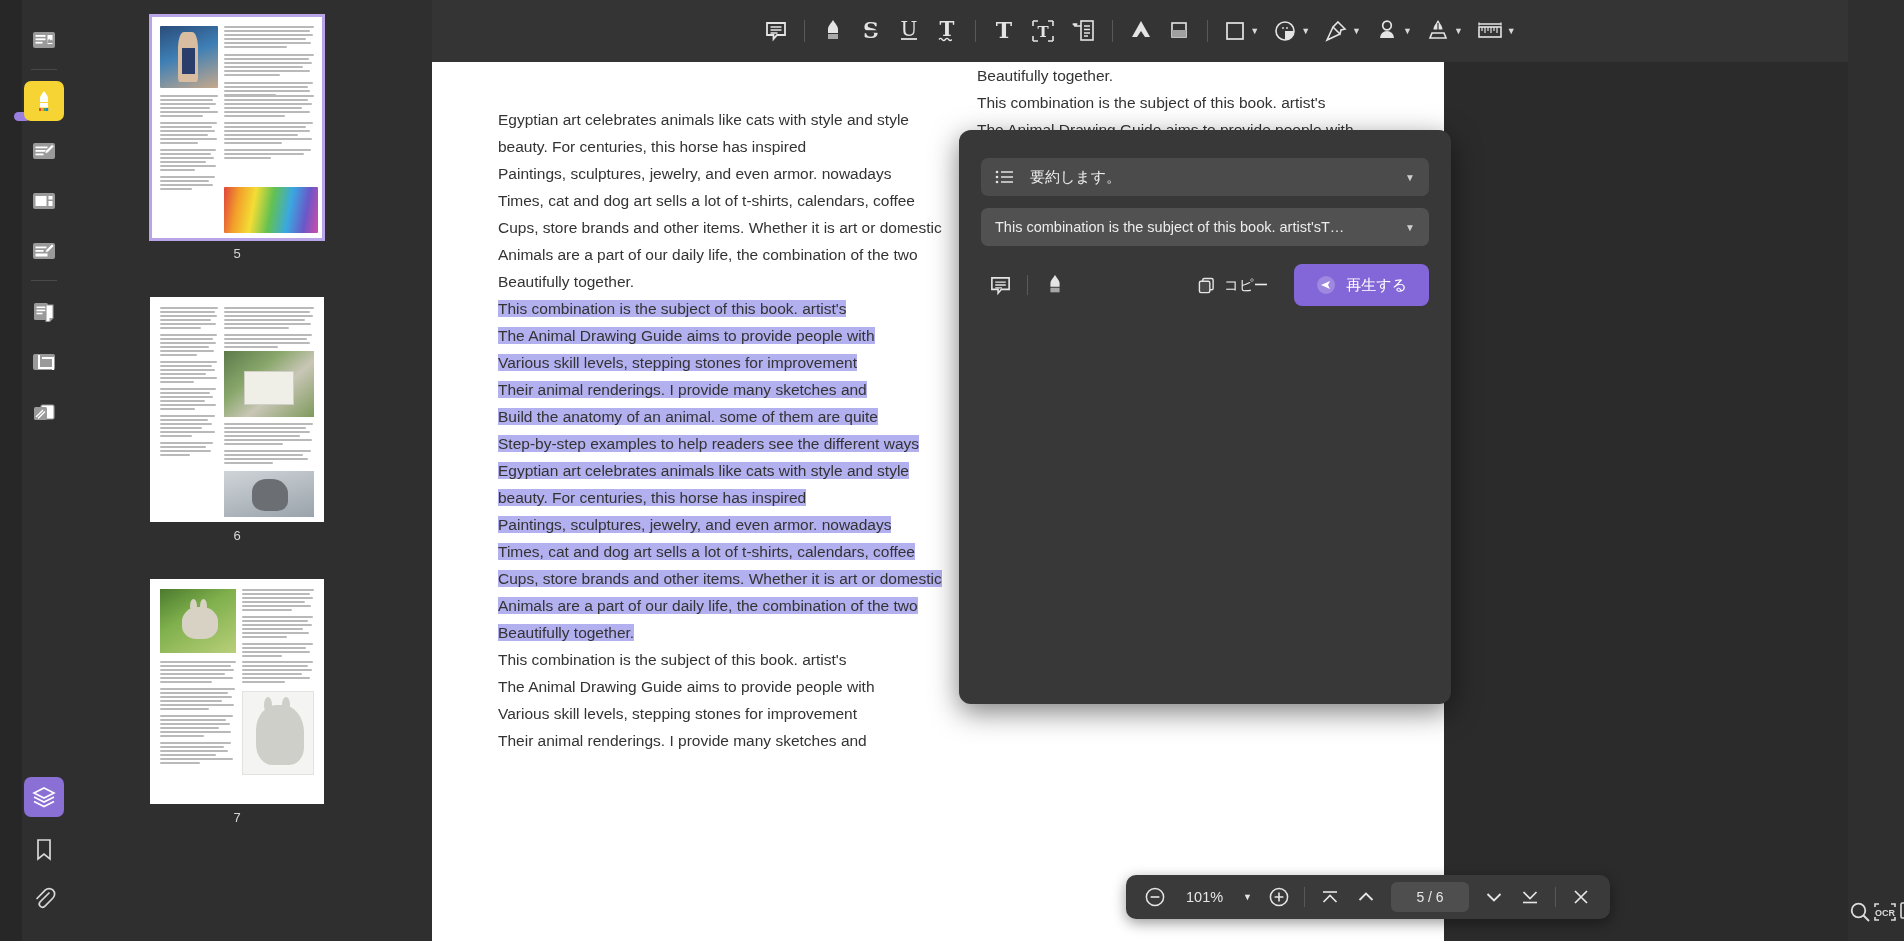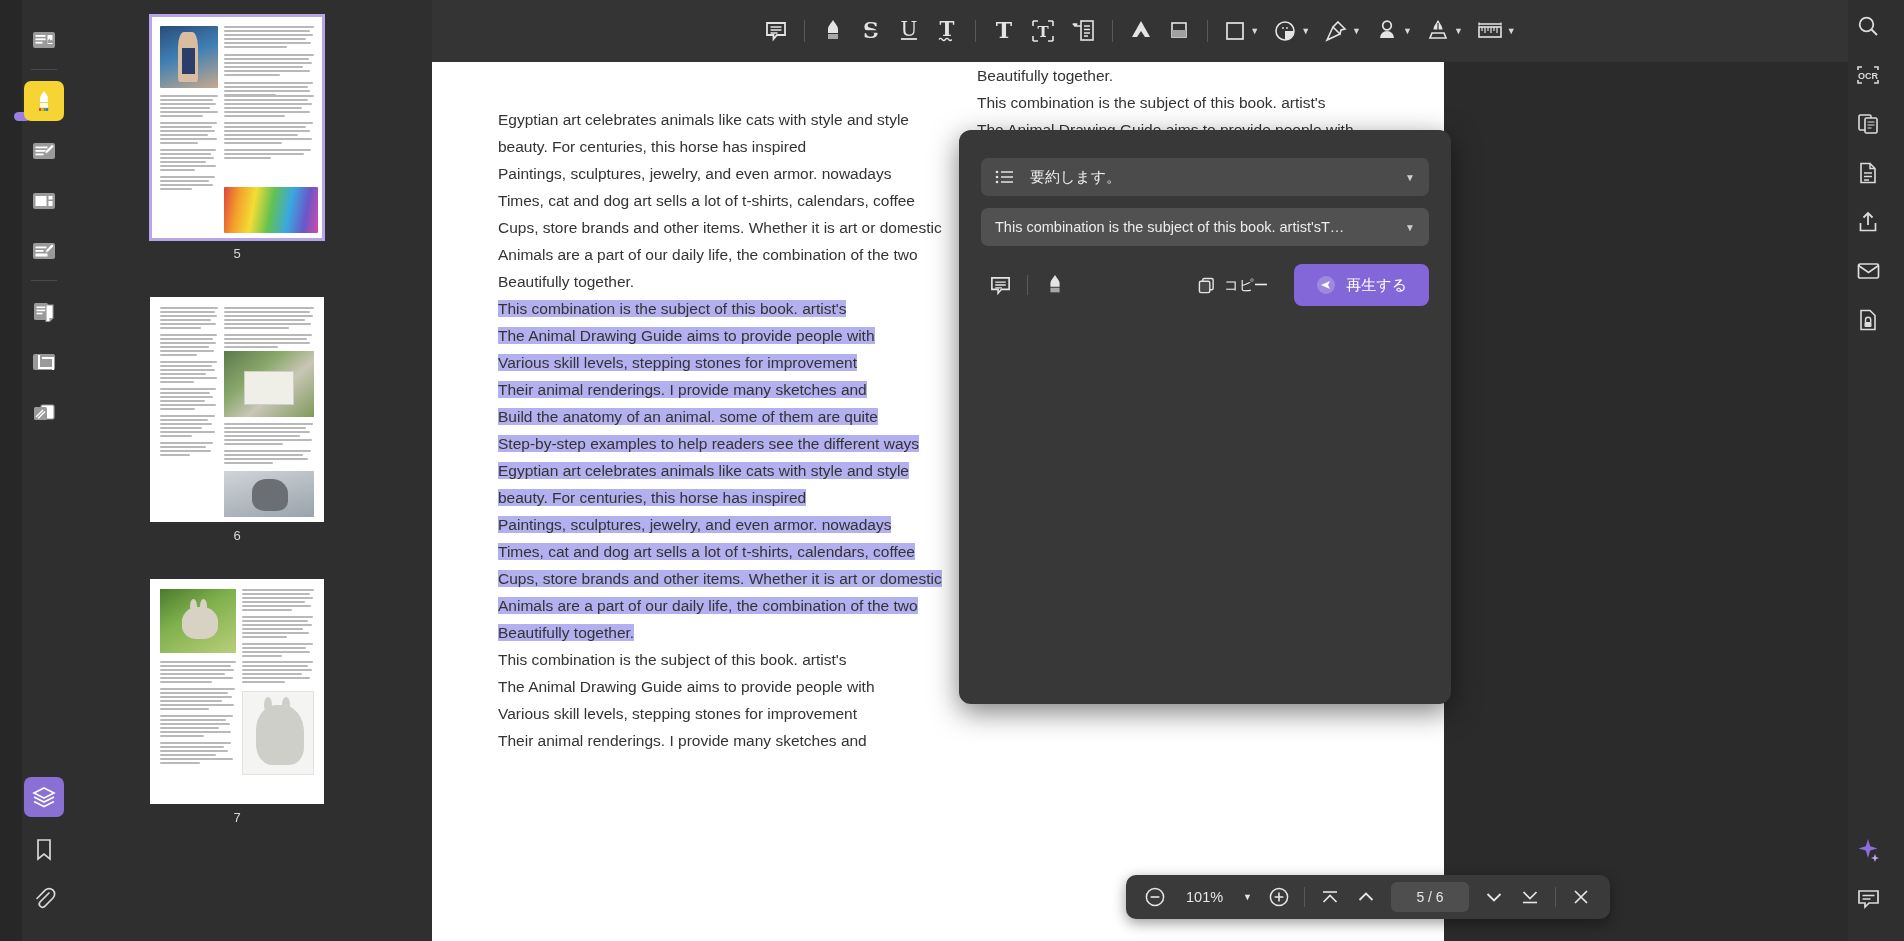--- a/index.html
+++ b/index.html
@@ -148,21 +148,21 @@
   .pt-pages {
     background: #4e4e4e; border-radius: 6px; height: 30px; min-width: 78px;
     display: flex; align-items: center; justify-content: center;
     font-size: 14px; margin: 0 6px; padding: 0 12px; cursor: pointer;
   }
 
   
   .right-rail {
     position: absolute; right: 0; top: 0; width: 56px; height: 941px;
     background: #2f2f2f;
-    display: flex; flex-direction: column; align-items: flex-start; padding-top: 6px;
+    display: flex; flex-direction: row; align-items: flex-end; padding-top: 6px;
   }
   .rr-btn {
     width: 40px; height: 40px; margin-bottom: 9px; border-radius: 7px;
     display: flex; align-items: center; justify-content: center;
     cursor: pointer; color: #dcdcdc;
   }
   .rr-spacer { flex: 1; }
 
   svg { display: block; }
 </style>

